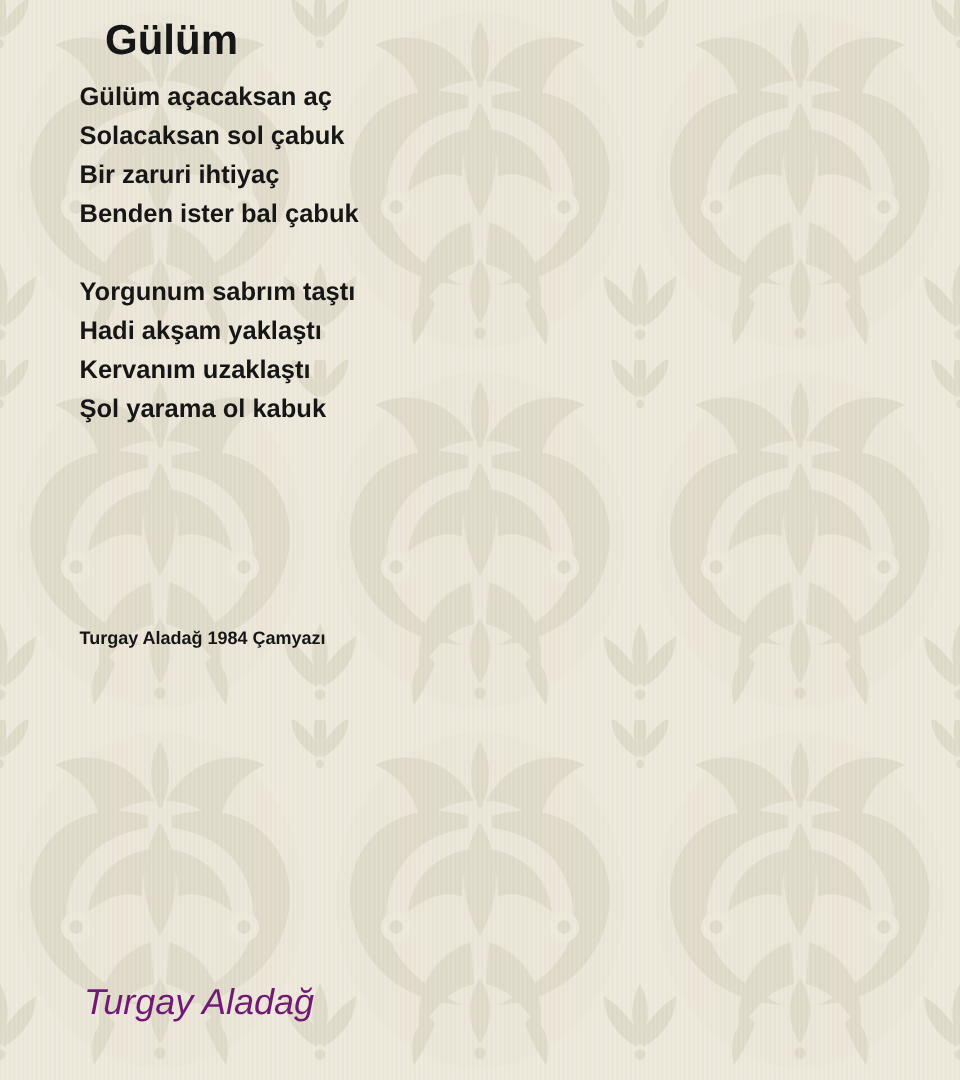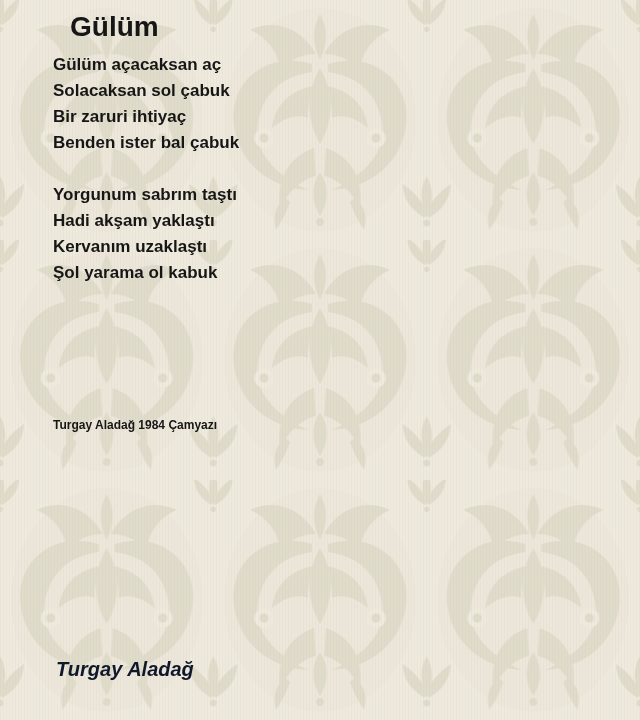--- a/index.html
+++ b/index.html
@@ -53,25 +53,25 @@
     left: 53px; top: 412px;
     font-size: 12px;
     font-weight: 700;
     line-height: 26px;
   }
   .page-footer {
     position: absolute;
     left: 56px; top: 654px;
   }
   .footer-author {
-    font-size: 20px;
+    font-size: 24px;
     font-style: italic;
-    font-weight: 700;
+    font-weight: 400;
     line-height: 30px;
-    color: #0f172a;
+    color: #701a75;
   }
 </style>
 </head>
 <body>
 
 <div class="page">
 
   <svg class="wallpaper" width="640" height="720" viewBox="0 0 640 720" aria-hidden="true">
     <defs>
 

